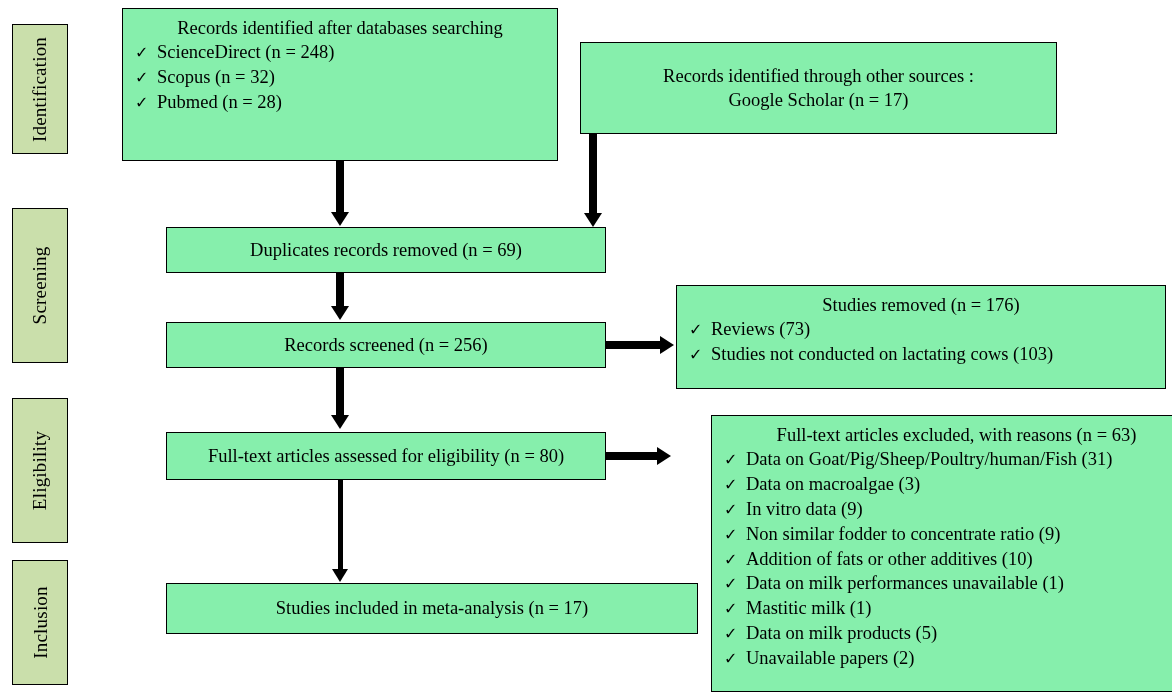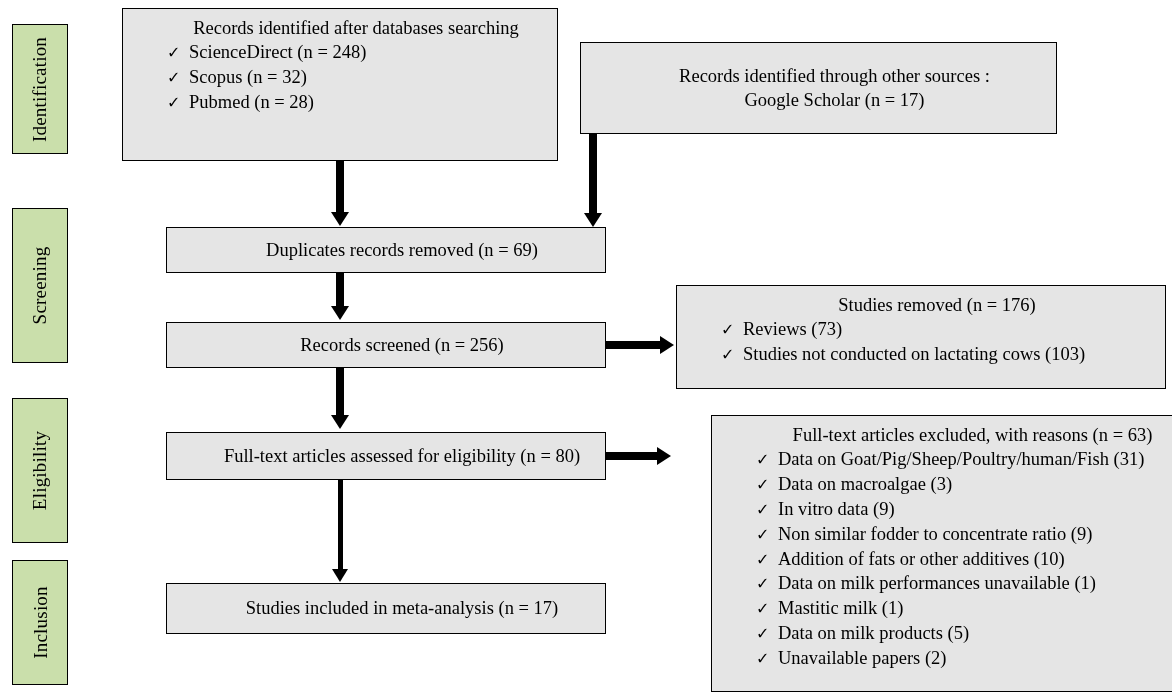--- a/index.html
+++ b/index.html
@@ -33,24 +33,23 @@
     transform: rotate(-90deg);
     white-space: nowrap;
     font-size: 19px;
     letter-spacing: 0.2px;
     line-height: 1;
   }
 
   
   .fbox {
     position: absolute;
-    background: #e5e5e5;
+    background: #86efac;
     border: 1.4px solid #000000;
     box-sizing: border-box;
-    padding-left: 32px;
   }
   .fbox .title {
     text-align: center;
     font-size: 18.5px;
     line-height: 1.32;
   }
   .fbox .body {
     font-size: 18.5px;
     line-height: 1.34;
   }
@@ -252,19 +251,19 @@
           <span class="tick">✓</span>
           <span class="ltext">Unavailable  papers (2)</span>
         </div>
       </div>
     </div>
   </div>
 
   <div class="arrow-v" style="left:338px; top:480px; width:5px; height:90px;"></div>
   <div class="arrow-v-head thin" style="left:332px; top:569px;"></div>
 
-  <div class="fbox" style="left:166px; top:583px; width:440px; height:51px;">
+  <div class="fbox" style="left:166px; top:583px; width:532px; height:51px;">
     <div class="pad-center">
       <div class="title">Studies included in meta-analysis  (n = 17)</div>
     </div>
   </div>
 
 </div>
 
 </body></html>

